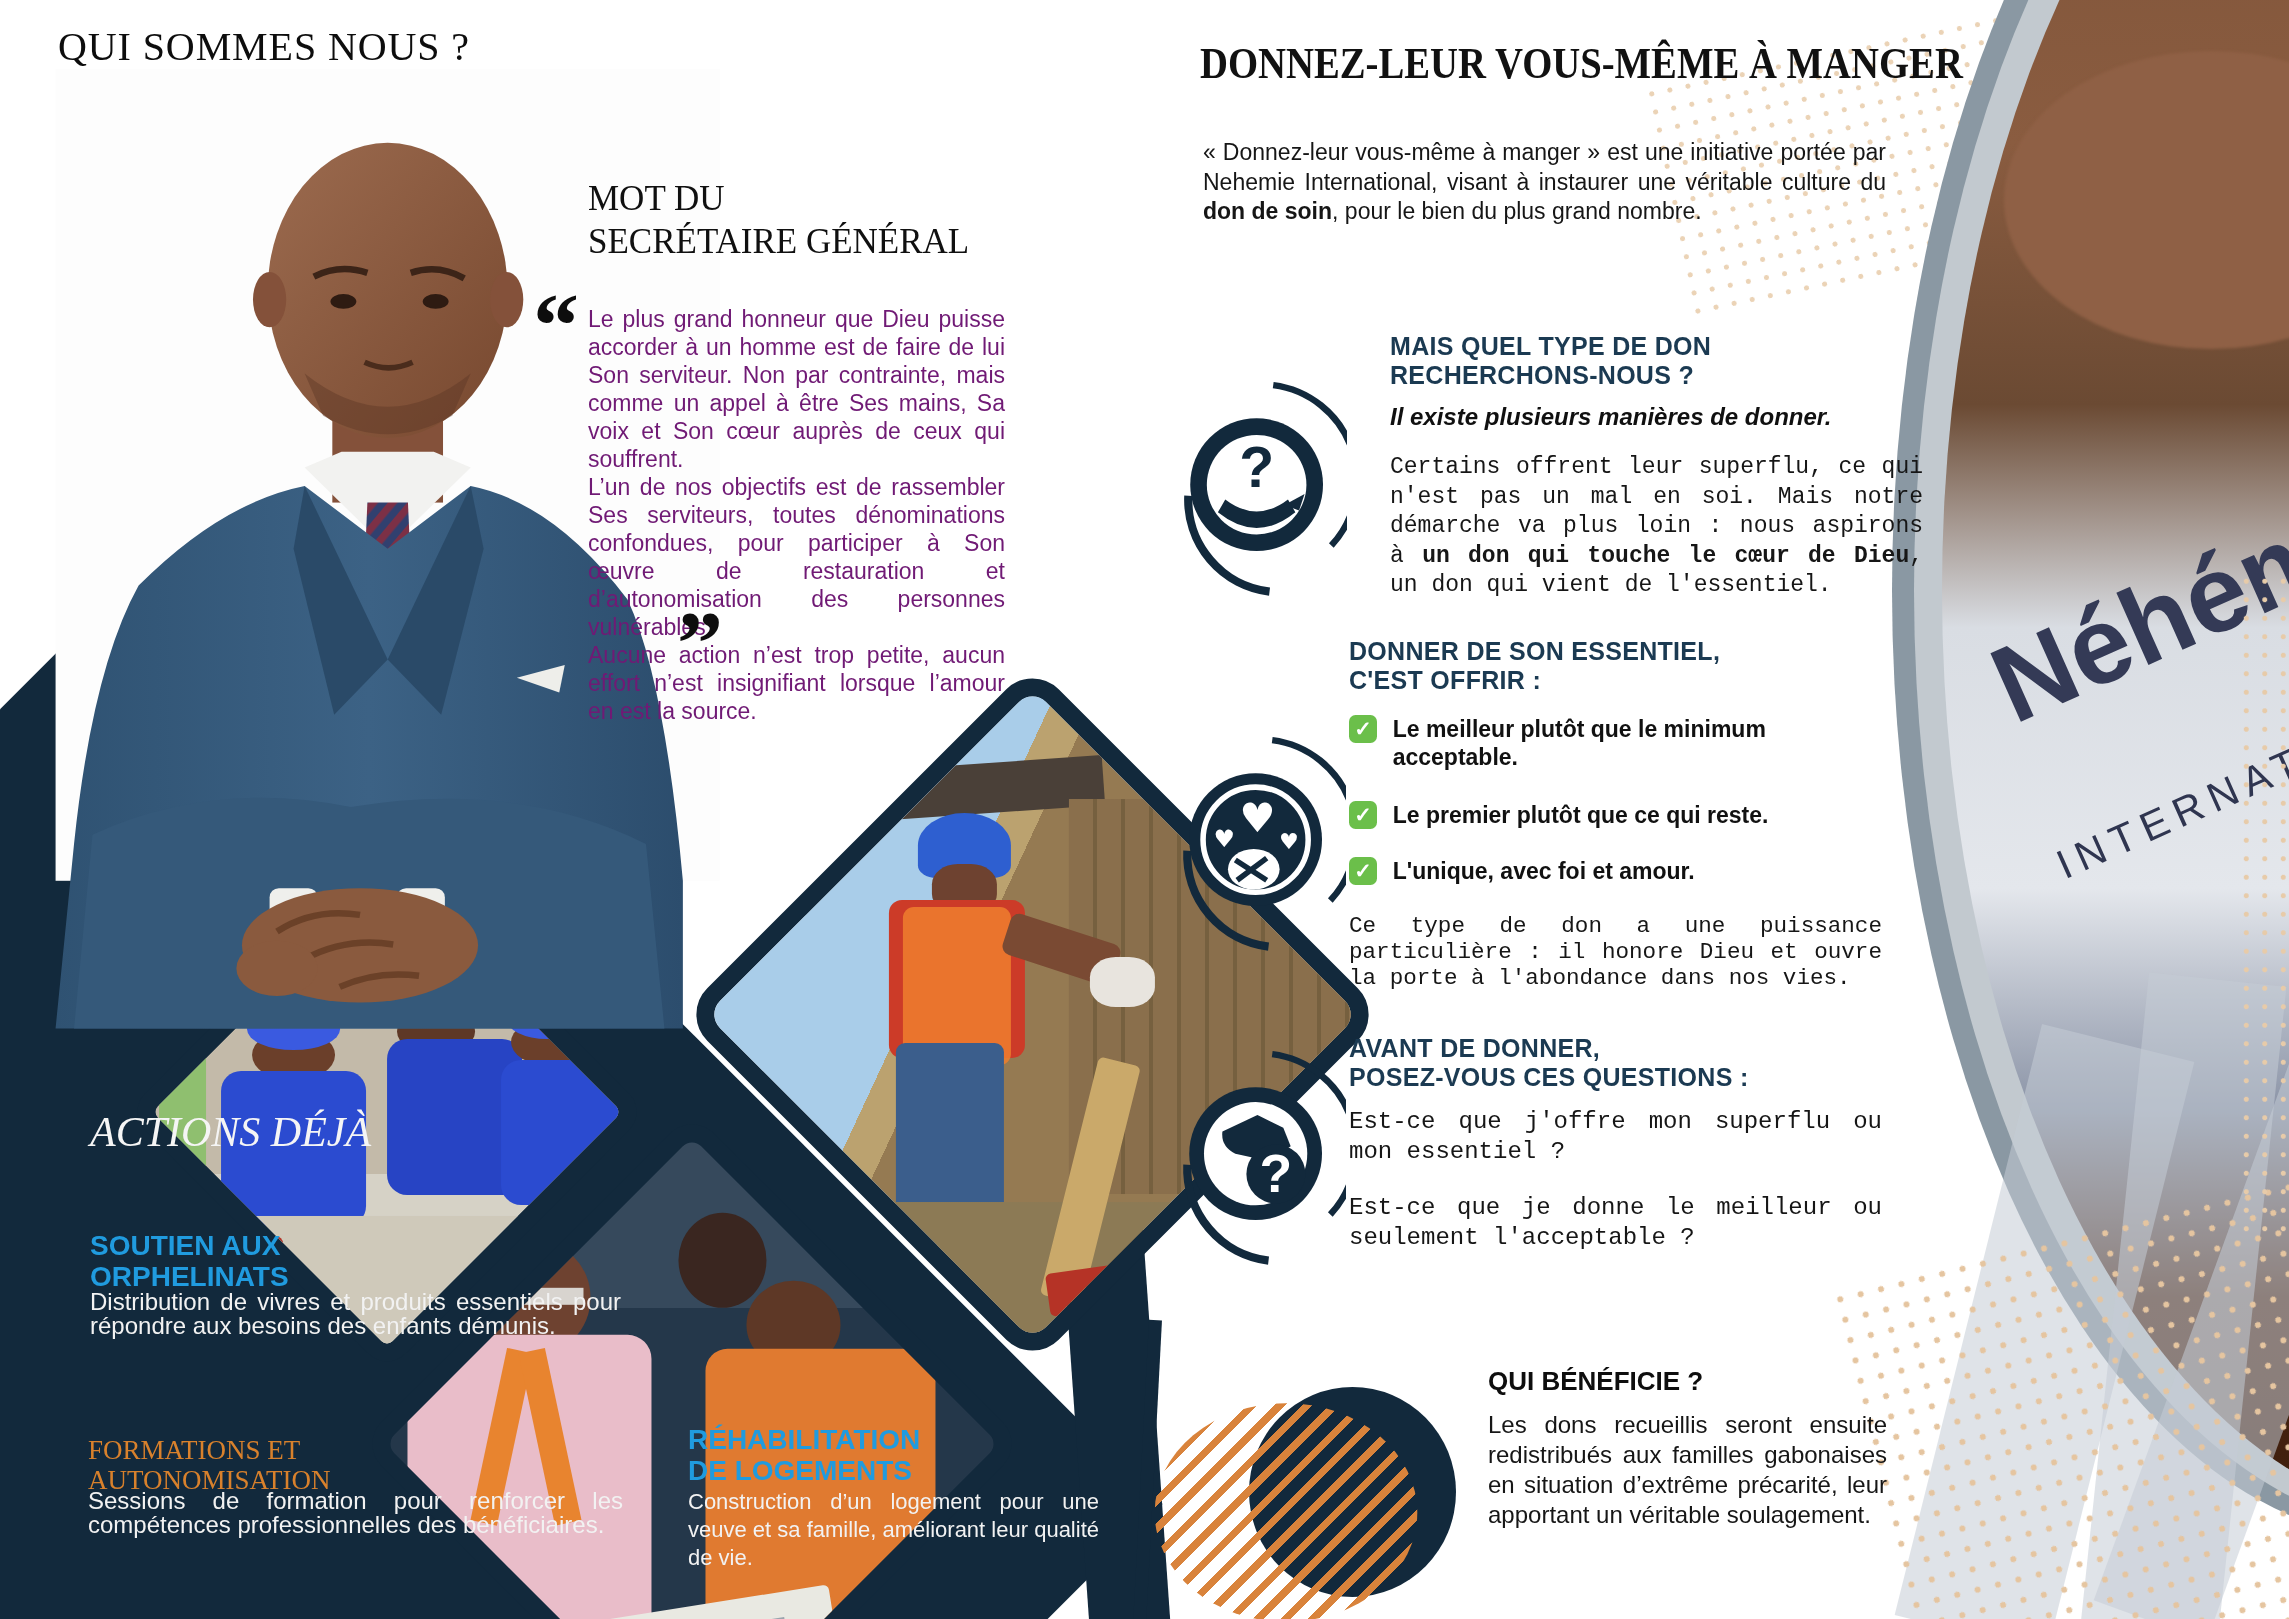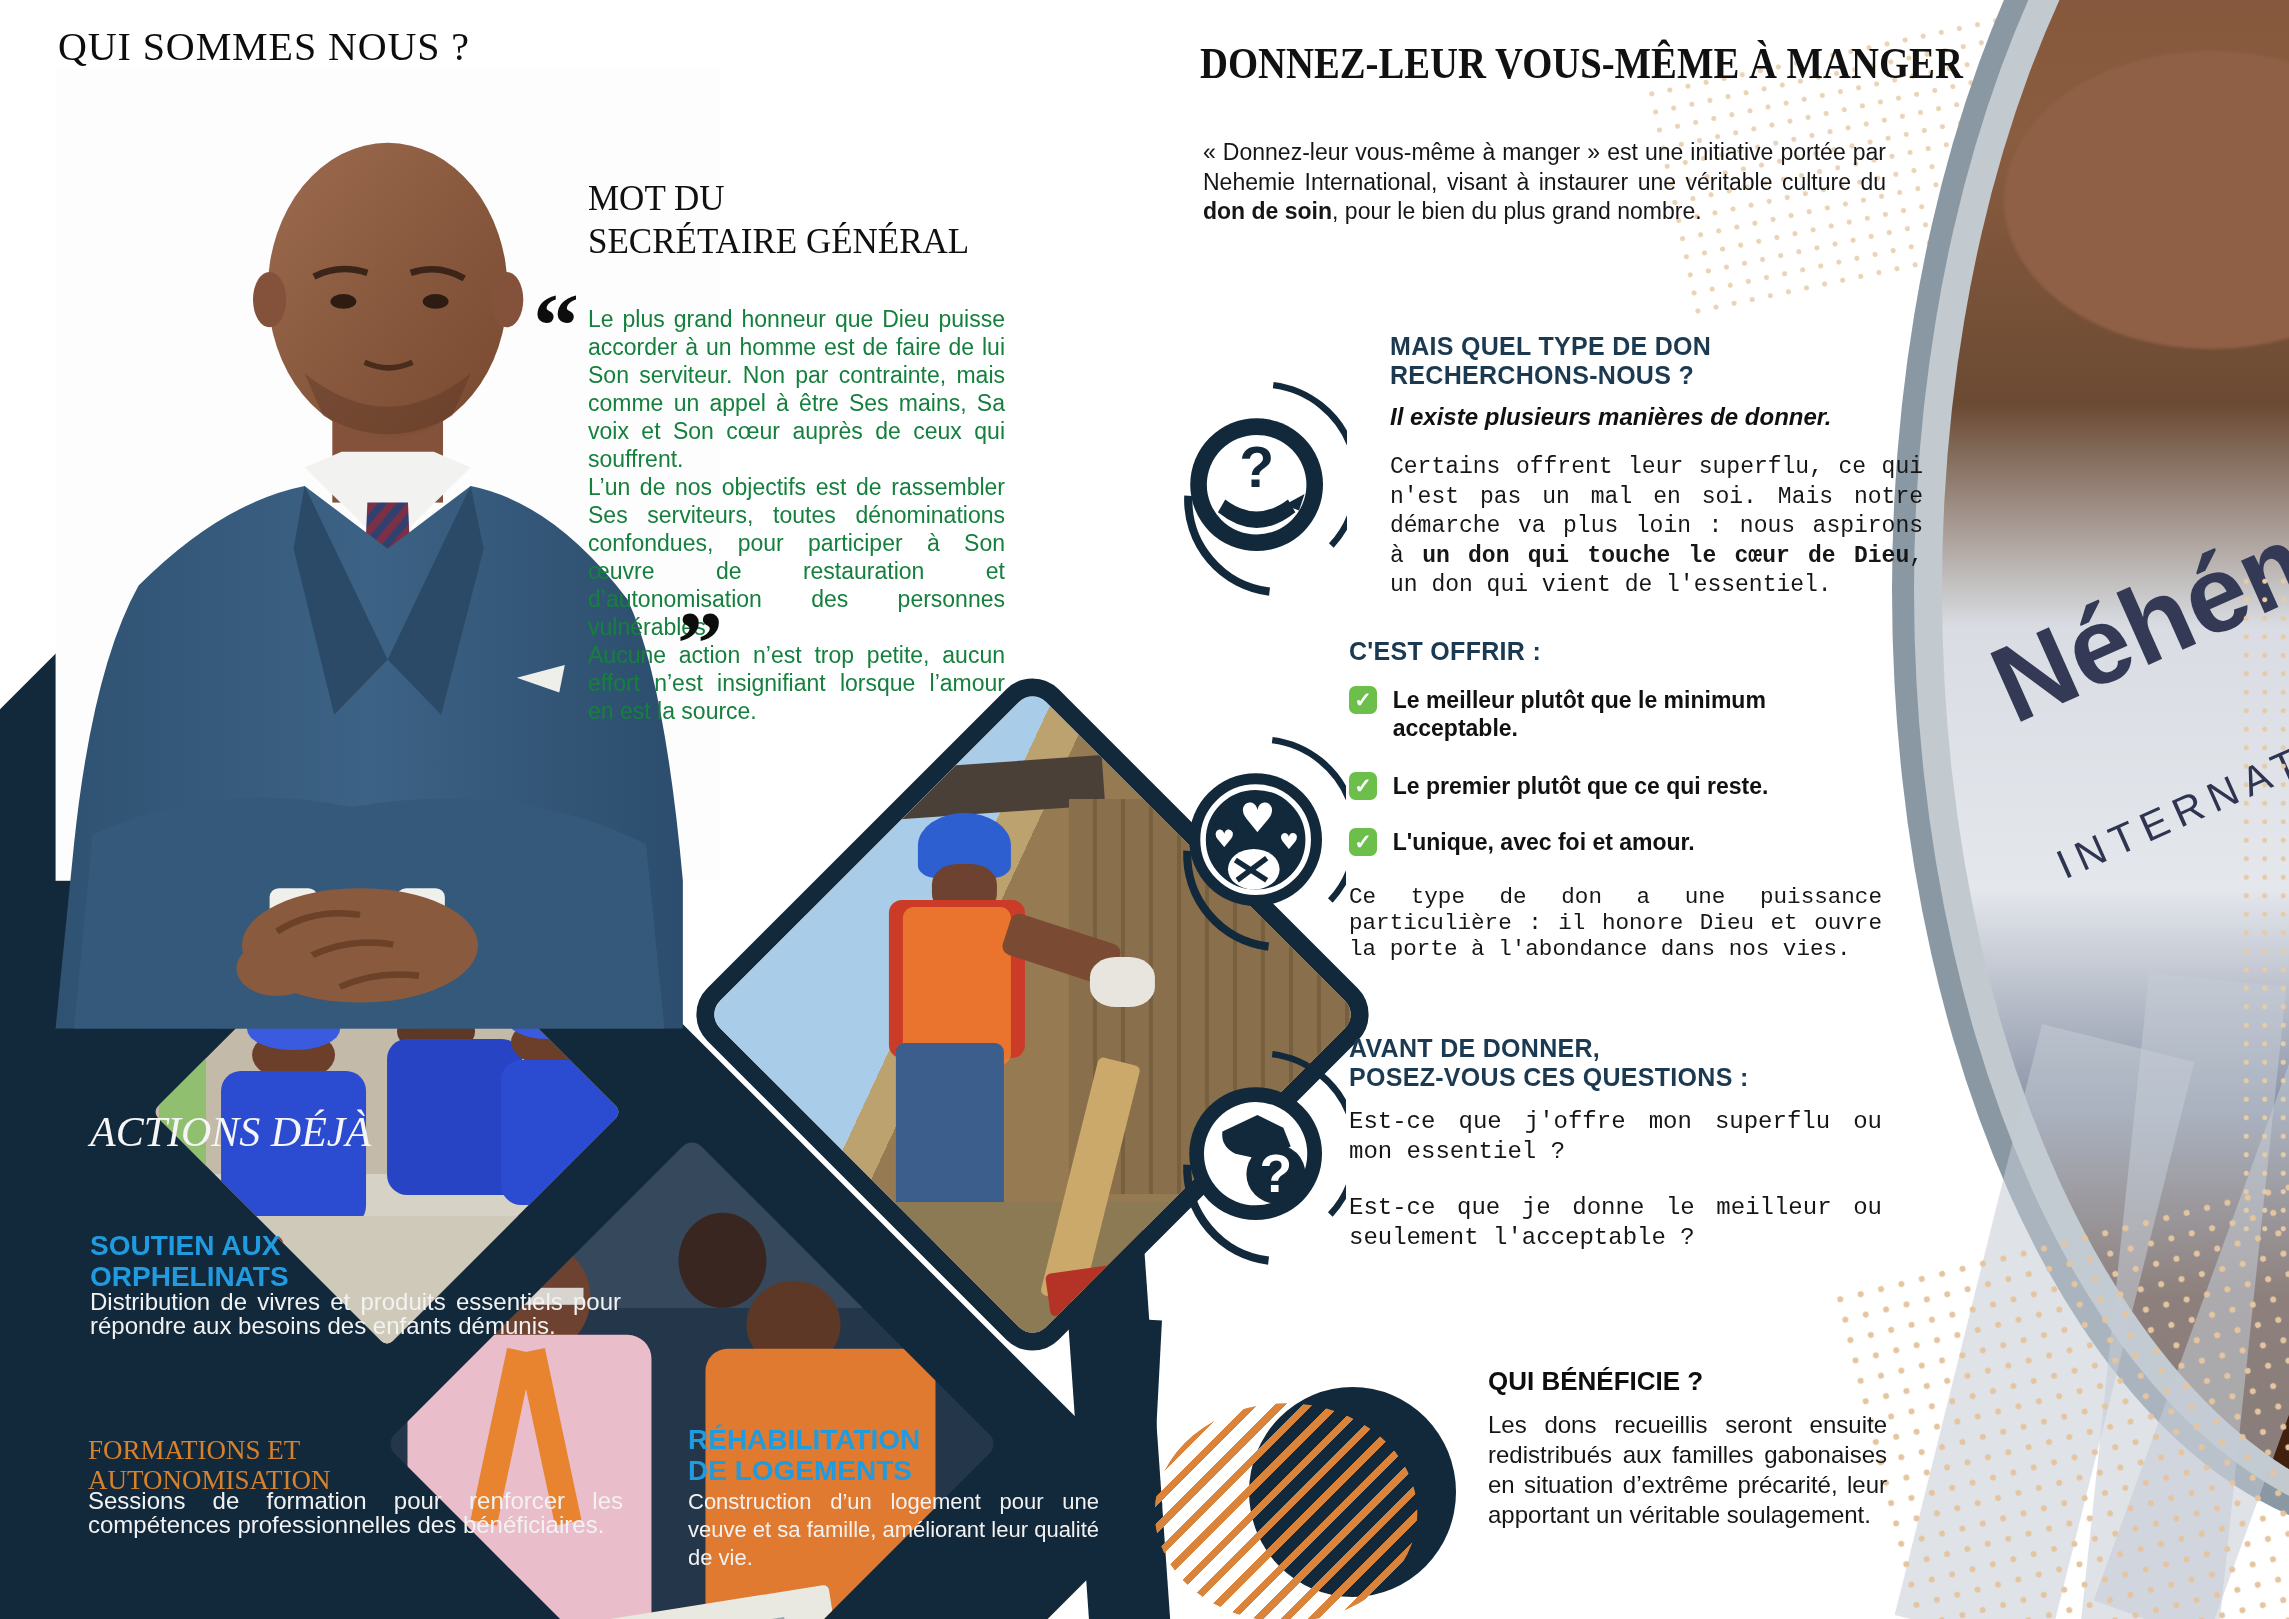--- a/index.html
+++ b/index.html
@@ -4,21 +4,21 @@
 <style>
   html,body{margin:0;padding:0;background:#888;}
   #page{position:relative;width:2290px;height:1620px;background:#ffffff;overflow:hidden;
         font-family:"Liberation Sans",sans-serif;color:#1c1c1c;}
   .abs{position:absolute;}
   
   .serif{font-family:"Liberation Serif","DejaVu Serif",serif;}
   .page-title{font-size:40px;color:#0d0d0d;letter-spacing:0.9px;}
   .mot-heading{font-size:35px;line-height:43px;color:#101010;}
   .quote-mark{font-size:92px;line-height:65px;color:#0d0d0d;font-weight:bold;}
-  .quote-body{width:417px;font-size:23px;line-height:28px;text-align:justify;color:#15803d;}
+  .quote-body{width:417px;font-size:23px;line-height:28px;text-align:justify;color:#701a75;}
   .quote-body p{margin:0;}
   .actions-heading{font-size:42px;line-height:53px;color:#f5f5f5;}
   .sub-blue{font-size:28px;line-height:31px;font-weight:bold;color:#209bdf;}
   .sub-orange{font-size:27px;line-height:29.5px;color:#d8812c;}
   .panel-body{font-size:24px;line-height:24px;color:#f2f2f2;text-align:justify;}
   .r-title{font-size:45px;font-weight:bold;color:#111;transform:scaleX(.86);transform-origin:left top;white-space:nowrap;}
   .r-intro{width:683px;font-size:23px;line-height:29.5px;text-align:justify;color:#161616;}
   .sec-h{font-size:25px;line-height:29px;font-weight:bold;color:#1b3a52;letter-spacing:0.3px;}
   .sec-sub{font-size:24px;font-style:italic;font-weight:bold;color:#101010;margin-top:13px;}
   .sec-body{font-size:23px;line-height:29.5px;text-align:justify;color:#161616;margin-top:22px;font-family:Liberation Mono, monospace;}
@@ -216,20 +216,21 @@
     <circle cx="82" cy="120" r="72" fill="#12293c"></circle>
     <circle cx="82" cy="120" r="57" fill="none" stroke="#ffffff" stroke-width="6"></circle>
     <text x="84" y="112" text-anchor="middle" font-size="44" fill="#ffffff" font-family="DejaVu Sans,sans-serif">♥</text>
     <text x="48" y="128" text-anchor="middle" font-size="26" fill="#ffffff" font-family="DejaVu Sans,sans-serif">♥</text>
     <text x="118" y="130" text-anchor="middle" font-size="24" fill="#ffffff" font-family="DejaVu Sans,sans-serif">♥</text>
     <ellipse cx="80" cy="152" rx="28" ry="22" fill="#ffffff"></ellipse>
     <path d="M60 142 l34 22 M94 140 l-32 24" stroke="#12293c" stroke-width="6"></path>
   </svg>
   <div class="abs" style="left:1349px;top:637px;width:533px;z-index:4;">
     <div class="sec-h">
+      <div>DONNER DE SON ESSENTIEL,</div>
       <div>C'EST OFFRIR :</div>
     </div>
     <div class="check-row" style="margin-top:20px;">
       <span class="check-box">✓</span>
       <span class="check-text">Le meilleur plutôt que le minimum acceptable.</span>
     </div>
     <div class="check-row" style="margin-top:29.5px;">
       <span class="check-box">✓</span>
       <span class="check-text">Le premier plutôt que ce qui reste.</span>
     </div>

